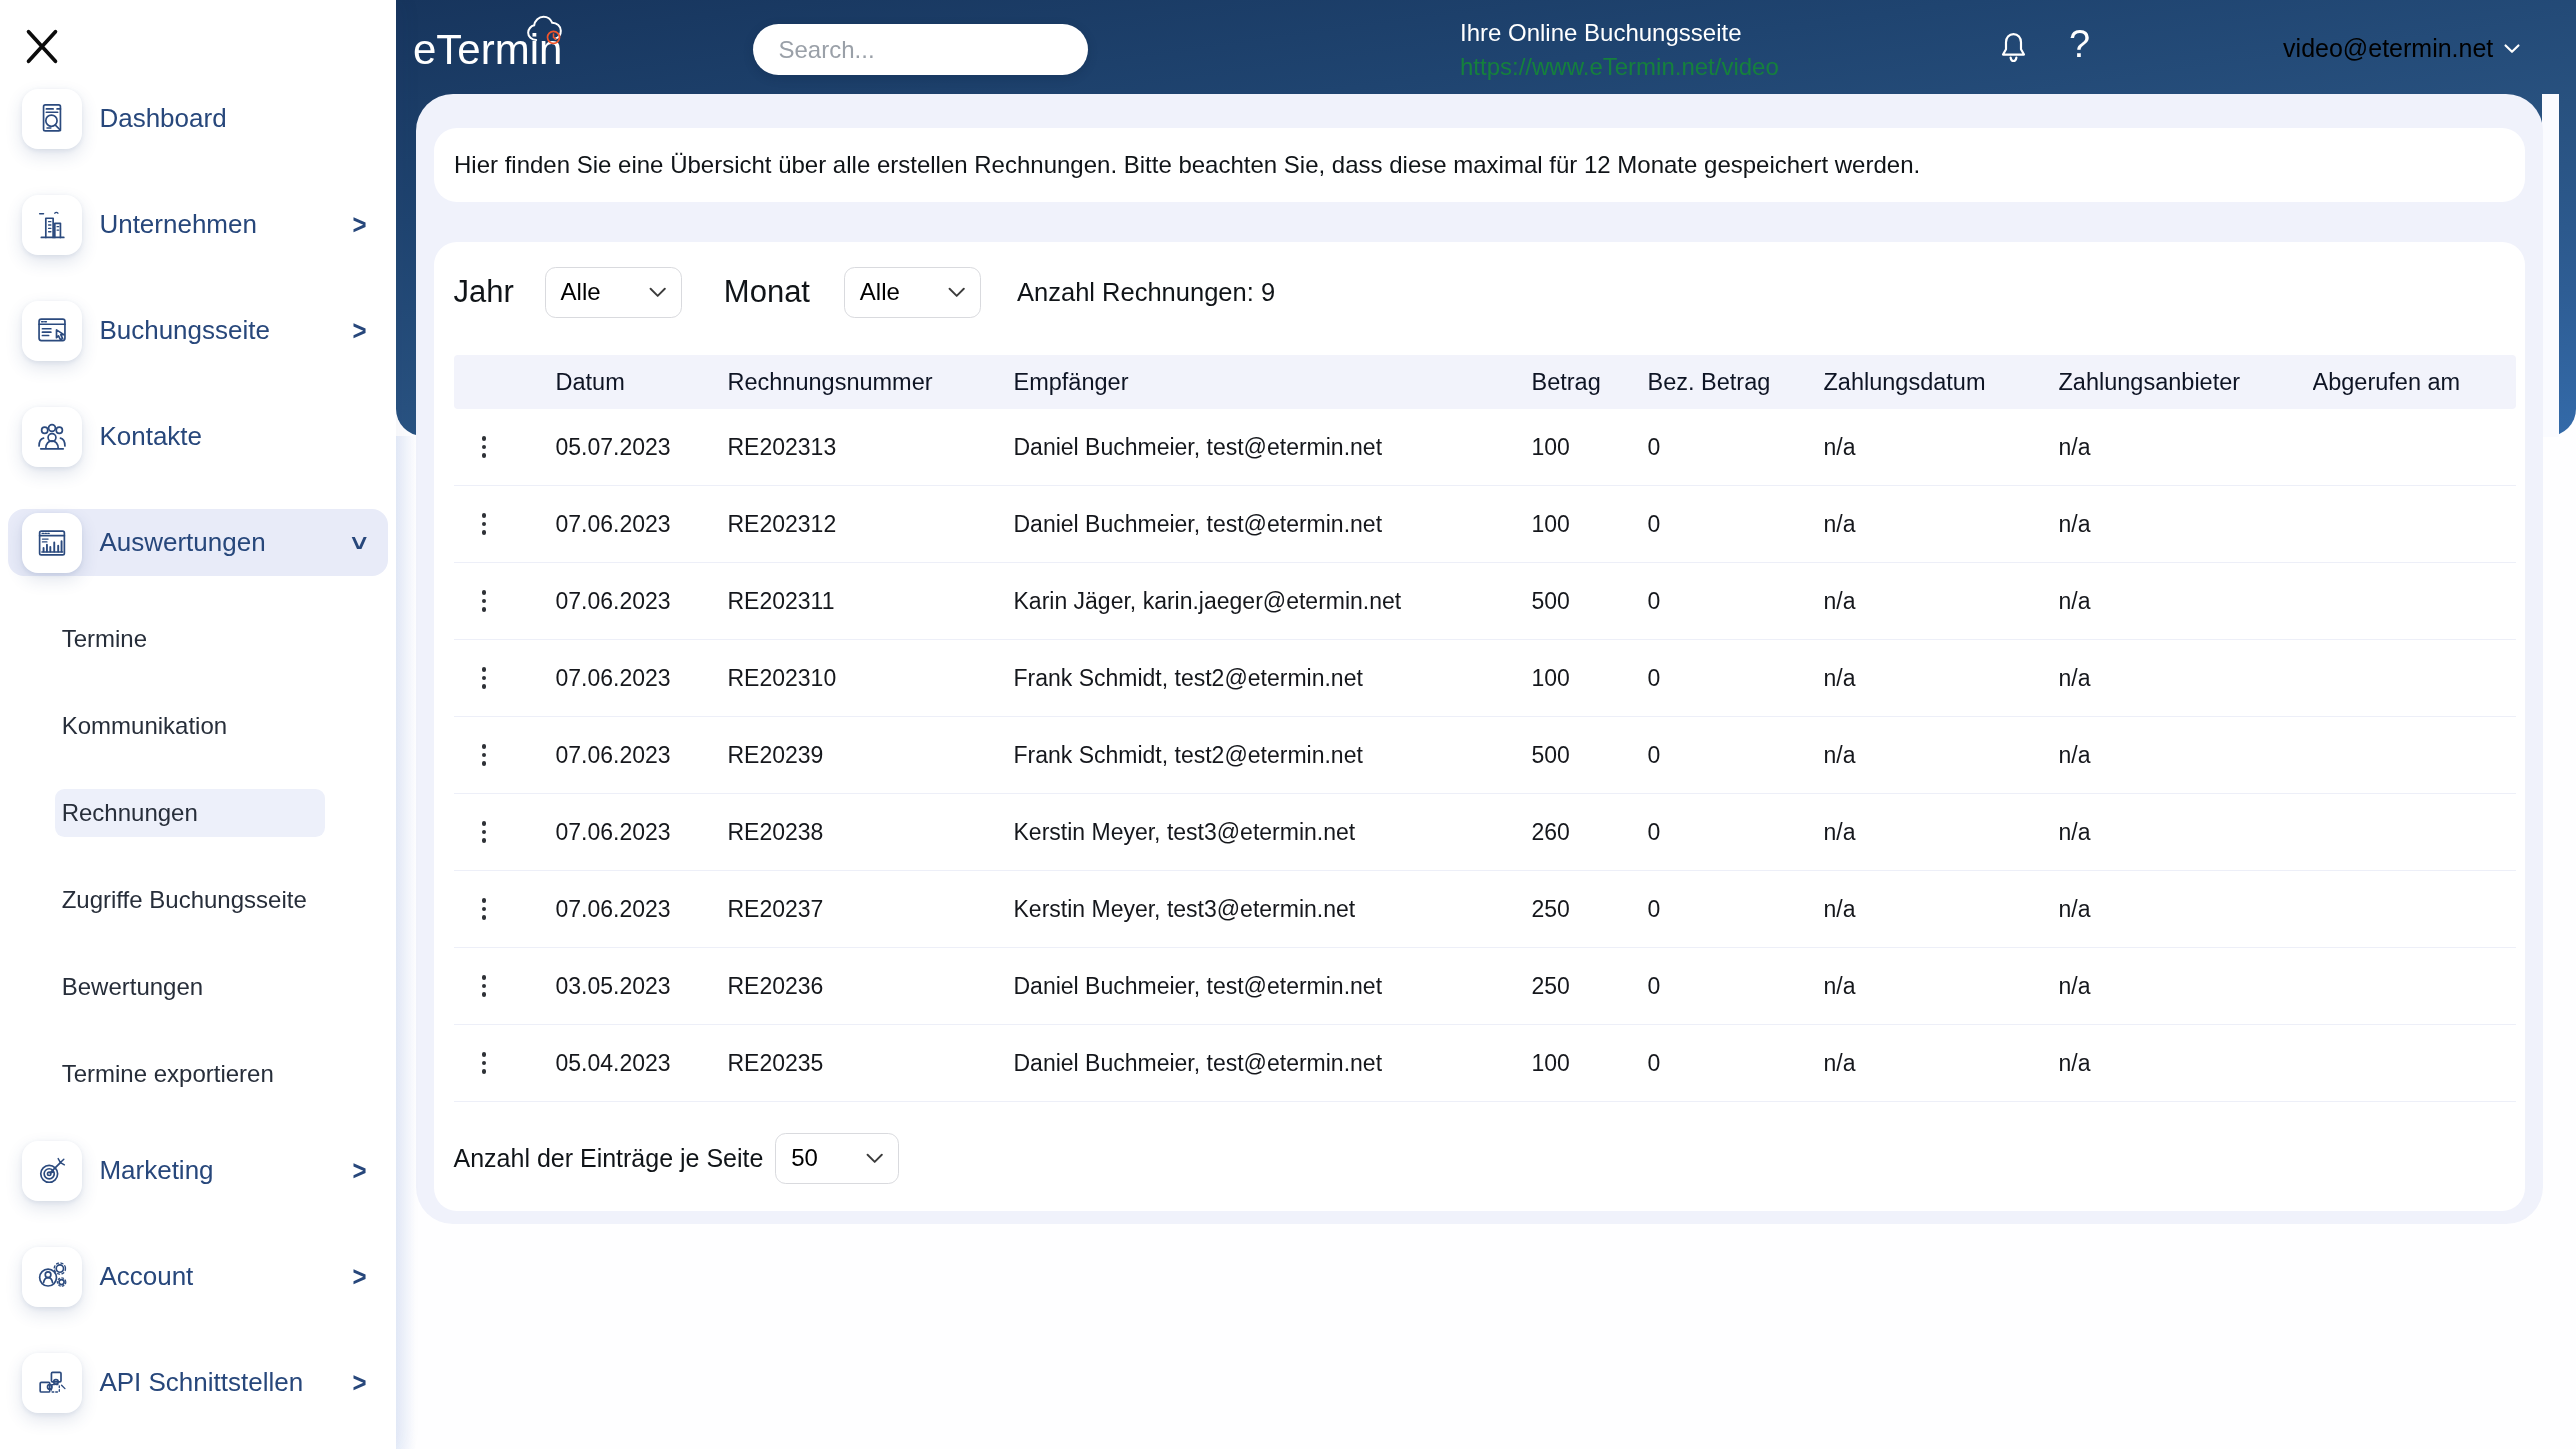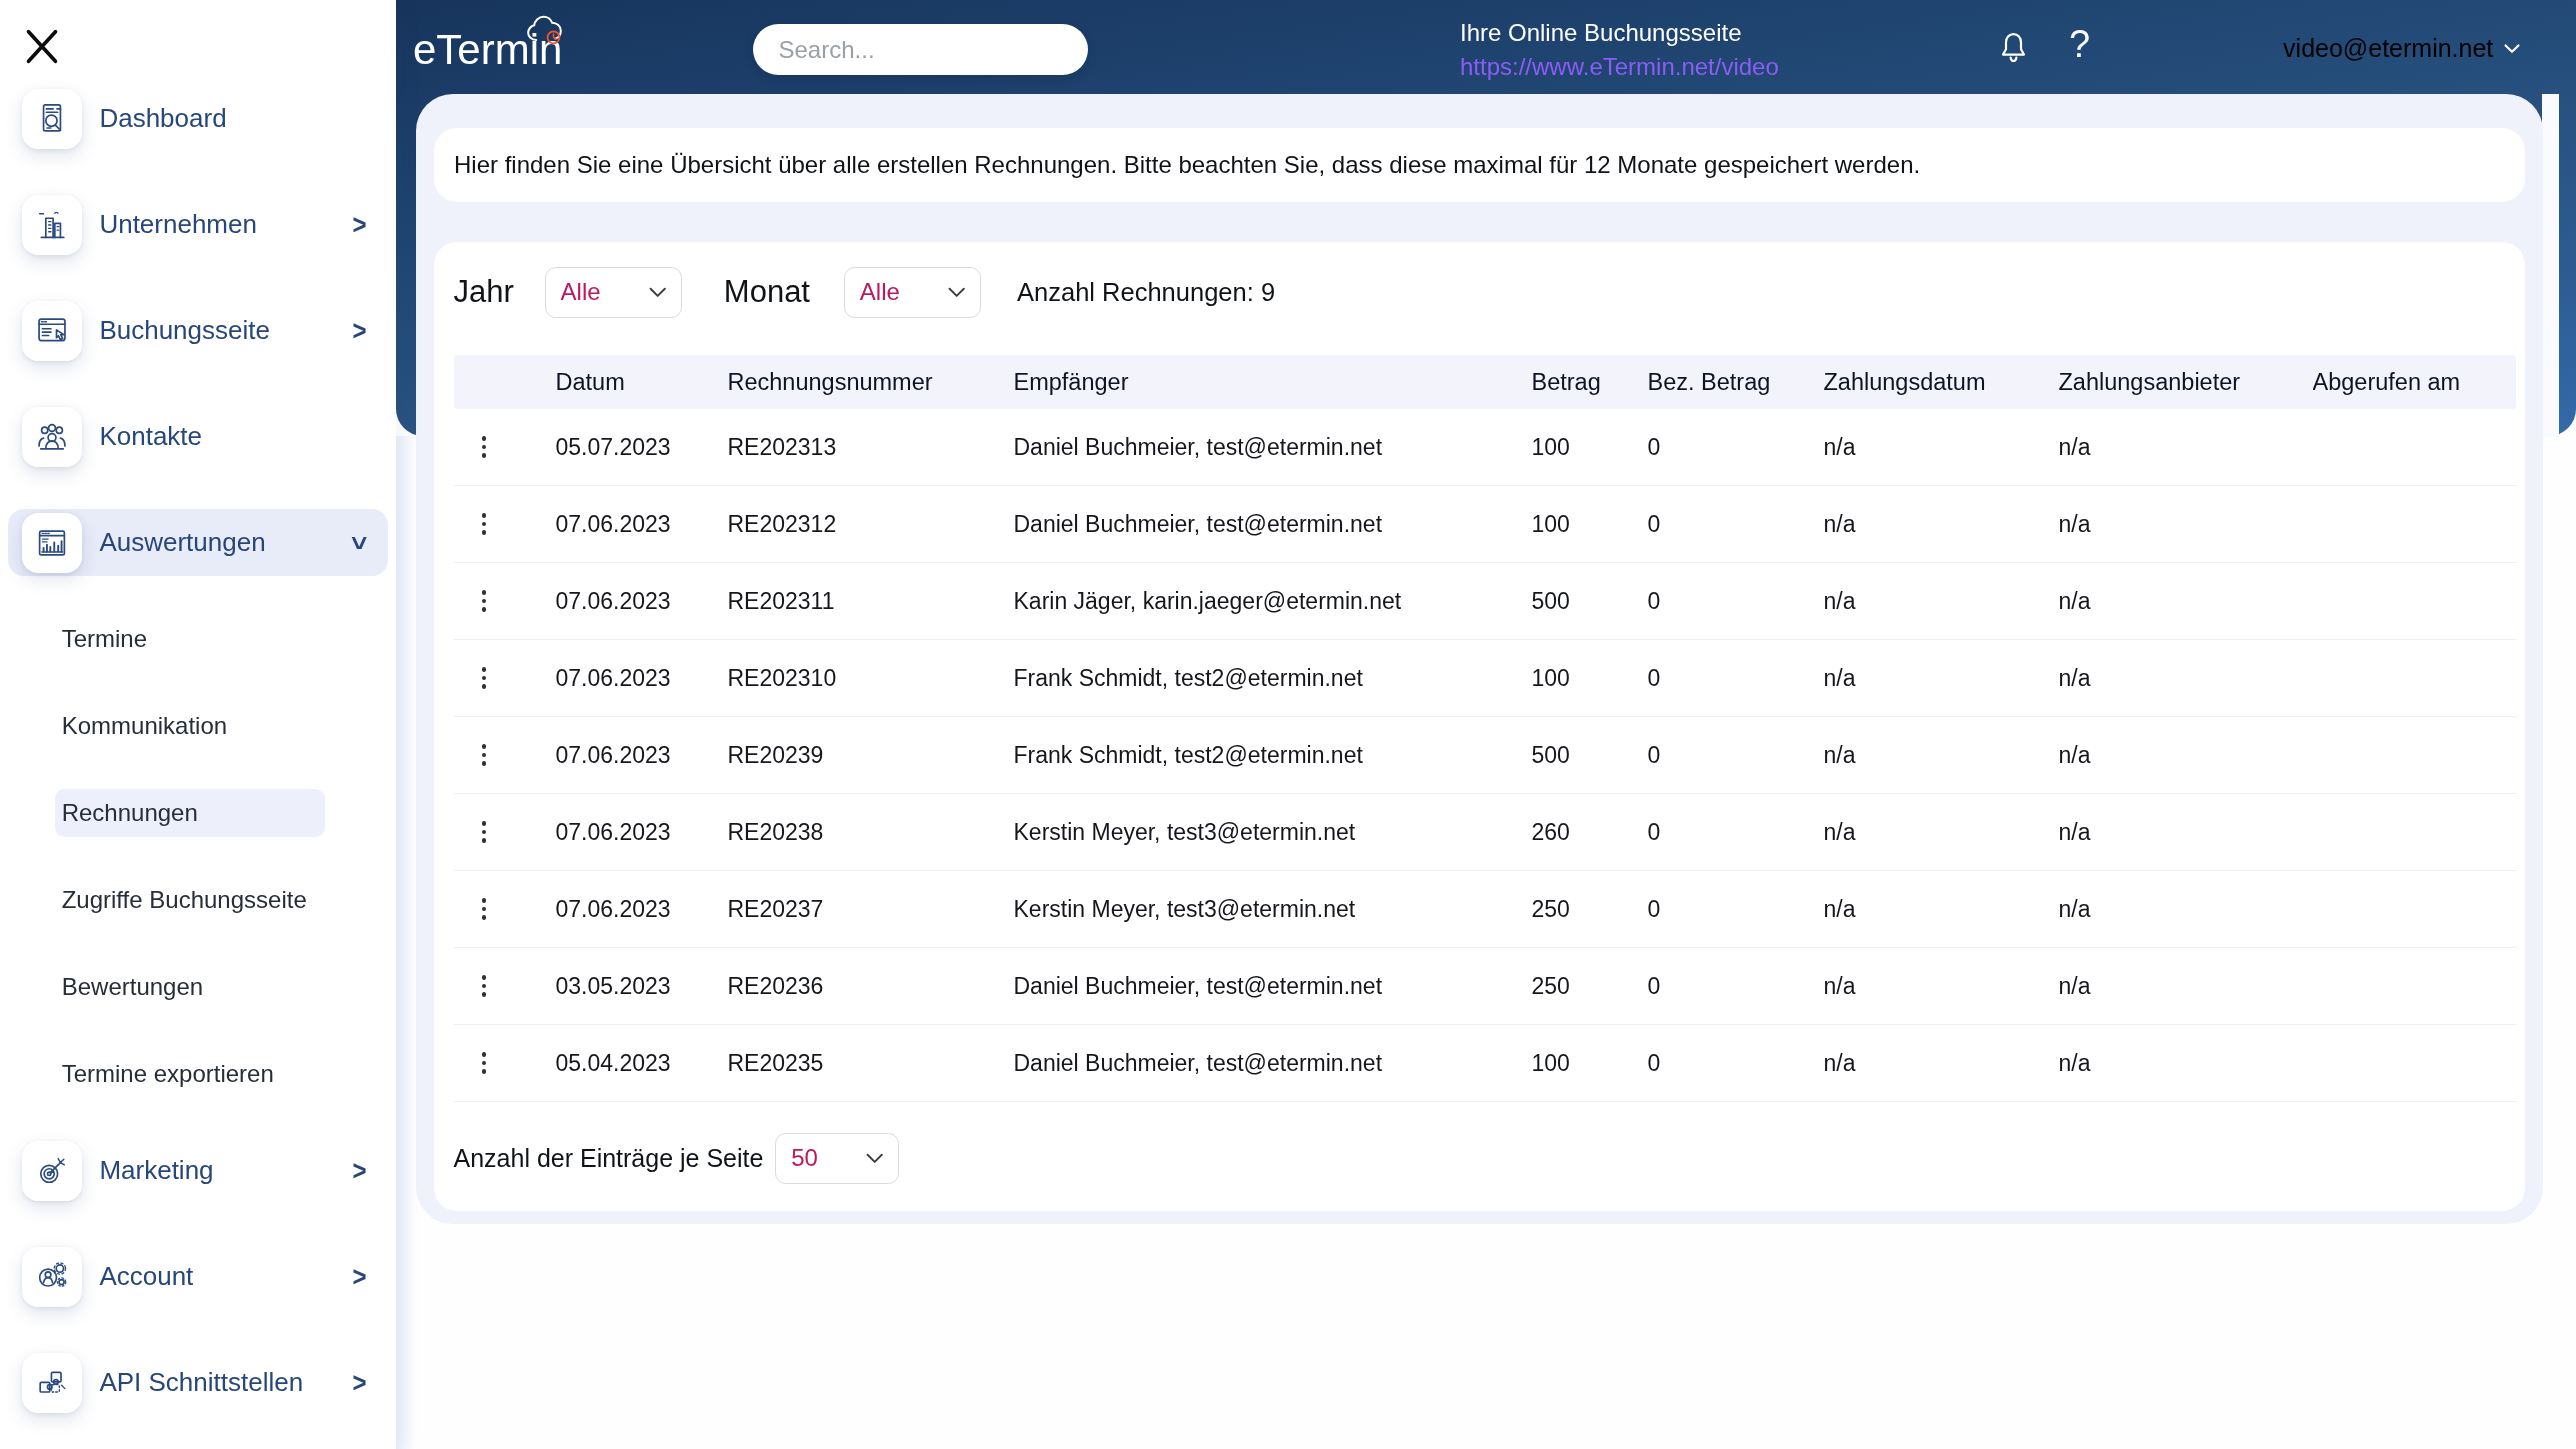--- a/index.html
+++ b/index.html
@@ -22,21 +22,21 @@
   .logo-cloud{position:absolute;left:113px;top:-9.4px;width:39px;height:32px;}
   .search-wrap{left:753px;top:24px;}
   .search-input{
     width:335px;height:51px;border-radius:25.5px;border:none;outline:none;background:#fff;
     font-size:24px;color:#333;padding:0 25.5px;box-sizing:border-box;
     box-shadow:0 2.7px 9.4px rgba(10,30,60,.25);font-family:inherit;
   }
   .search-input::placeholder{color:#9aa0a8;}
   .booking{left:1460px;top:17.4px;font-size:24px;line-height:32px;}
   .booking .bk-label{color:#ffffff;}
-  .booking .bk-link{color:#8b5cf6;text-decoration:none;cursor:pointer;display:inline-block;margin-top:1.3px;}
+  .booking .bk-link{color:#15803d;text-decoration:none;cursor:pointer;display:inline-block;margin-top:1.3px;}
   .bell-btn{left:1996px;top:29.5px;width:35px;height:39px;cursor:pointer;background:none;border:none;padding:0;}
   .bell-btn svg{width:31px;height:35px;stroke:#fff;fill:none;stroke-width:2.6;stroke-linecap:round;stroke-linejoin:round;}
   .help-btn{left:2063px;top:22px;font-size:38px;color:#fff;background:none;border:none;cursor:pointer;font-family:inherit;}
   .account-menu{right:56px;top:34px;display:flex;align-items:center;gap:10.7px;color:#000000;font-size:25px;cursor:pointer;}
   .account-menu svg{width:16px;height:10px;stroke:#fff;fill:none;stroke-width:3;stroke-linecap:round;stroke-linejoin:round;}
   
   .sidebar{
     position:absolute;left:0;top:0;width:396px;height:1449px;background:#ffffff;z-index:5;
     box-shadow:6.7px 0 20px rgba(35,64,120,.05);
   }
@@ -71,21 +71,21 @@
   .info-card{
     position:absolute;left:18px;top:34px;right:18px;height:74px;background:#fff;border-radius:23px;
     display:flex;align-items:center;padding:0 20px;box-sizing:border-box;font-size:24px;color:#101418;
   }
   .panel-card{position:absolute;left:18px;top:148px;right:18px;bottom:13.4px;background:#fff;border-radius:23px;}
   .filter-row{position:absolute;left:19.5px;top:22px;right:20px;height:56px;display:flex;align-items:center;}
   .flt-label{font-size:31px;color:#101418;}
   .select{
     height:51px;background:#fff;border:1.3px solid #d9dade;border-radius:10.7px;box-sizing:border-box;
     display:flex;align-items:center;justify-content:space-between;padding:0 14.8px;min-width:134px;
-    font-size:24px;color:#be185d;cursor:pointer;gap:36px;
+    font-size:24px;color:#000000;cursor:pointer;gap:36px;
   }
   .select svg{width:17.4px;height:10.7px;stroke:#3c3c3c;fill:none;stroke-width:2.4;stroke-linecap:round;stroke-linejoin:round;flex:none;margin-left:12px;}
   .count-text{font-size:25.5px;color:#101418;margin-left:36px;}
   .grid{display:grid;grid-template-columns:102px 172px 286px 518px 116px 176px 235px 254px auto;align-items:center;}
   .thead{
     position:absolute;left:19.5px;top:113px;right:9.4px;height:54px;background:#f2f3fb;border-radius:4px;
     font-size:23.5px;color:#0e1424;
   }
   .rows{position:absolute;left:19.5px;top:167px;right:9.4px;}
   .trow{height:76px;border-bottom:1.3px solid #edeff8;font-size:23px;color:#15171c;}

